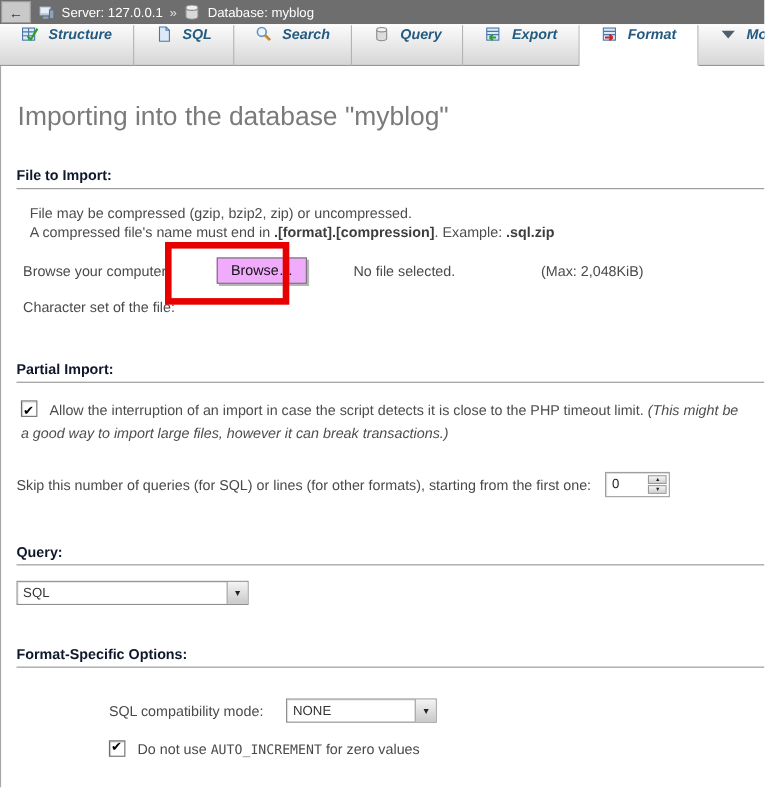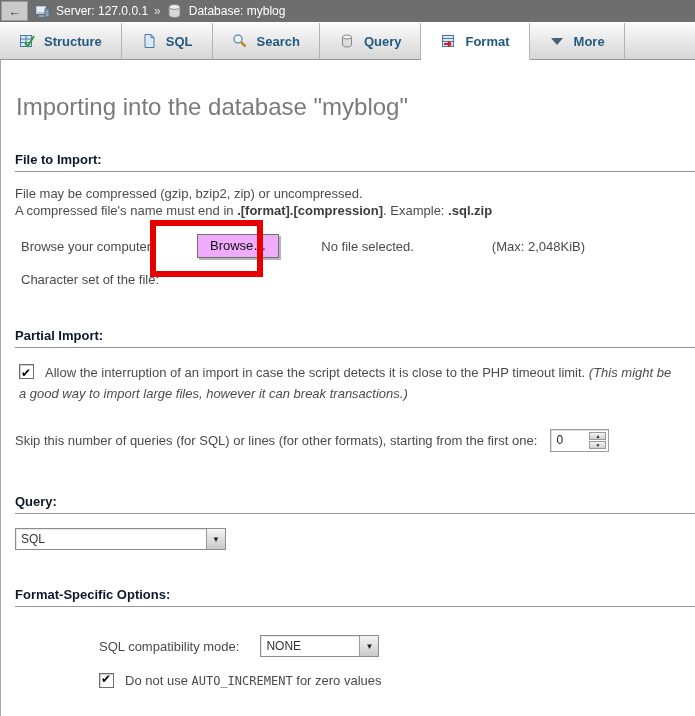--- a/index.html
+++ b/index.html
@@ -21,23 +21,23 @@
   .bicon{display:inline-flex;width:16px;height:16px;align-items:center;justify-content:center;}
   .crumb{cursor:pointer;white-space:nowrap;}
   .sep{color:#e0e0e0;}
   
   #tabbar{
     height:37px;display:flex;align-items:stretch;
     background:linear-gradient(#fbfbfb,#d5d5d5);
     border-top:1px solid #fff;
   }
   .tab{
-    display:flex;align-items:center;gap:9px;padding:0 19px;
+    display:flex;align-items:flex-start;gap:9px;padding:0 19px;
     border-right:1px solid #b3b3b3;border-bottom:1px solid #979797;
-    color:#235a81;font-weight:bold;font-size:13px;cursor:pointer;white-space:nowrap;
+    color:#235a81;font-weight:bold;font-size:13px;cursor:pointer;white-space:nowrap;font-style:italic;
   }
   .tab.active{background:#fff;border-bottom:1px solid #fff;}
   .tabfill{flex:1;border-bottom:1px solid #979797;}
   .ticon{display:inline-flex;width:16px;height:16px;}
   .tri-down{
     width:0;height:0;border-left:6px solid transparent;border-right:6px solid transparent;
     border-top:7px solid #4c606f;display:inline-block;
   }
   
   #content{
@@ -48,21 +48,21 @@
     margin:0;padding:33px 0 0 15px;font-size:24px;font-weight:normal;color:#7a7a7a;
   }
   .sect{
     margin:0 0 0 14px;padding-bottom:4px;border-bottom:1px solid #949494;
     font-weight:bold;color:#0f172a;font-size:13px;
   }
   .s-file{margin-top:31px;}
   .s-partial{margin-top:37px;}
   .s-format{margin-top:41px;}
   .s-fso{margin-top:37px;}
-  .plines{margin:13px 0 0 14px;line-height:17px;color:#4c4c4c;}
+  .plines{margin:13px 0 0 26px;line-height:17px;color:#4c4c4c;}
   .row{display:flex;align-items:center;margin-left:20px;}
   .browse-row{margin-top:15px;height:24px;gap:31px;}
   .lab-145{width:145px;}
   .btn-classic{
     background:#f0abfc;border:1px solid #6f6f6f;box-shadow:2px 2px 0 rgba(120,120,120,.55);
     padding:3px 12px 4px;font-size:13px;color:#111;cursor:pointer;
     font-family:"Liberation Sans",sans-serif;
   }
   .nofile{margin-left:11px;}
   .maxnote{margin-left:47px;}
@@ -175,20 +175,31 @@
   </div>
   <div class="tab">
     <span class="ticon">
       <svg width="16" height="16" viewBox="0 0 16 16">
         <path d="M3.5 4 v8 a4.5 2 0 0 0 9 0 v-8" fill="#dcdcdc" stroke="#8a8a8a"></path>
         <ellipse cx="8" cy="4" rx="4.5" ry="2" fill="#f2f2f2" stroke="#8a8a8a"></ellipse>
       </svg>
     </span>
     <span>Query</span>
   </div>
+  <div class="tab">
+    <span class="ticon">
+      <svg width="16" height="16" viewBox="0 0 16 16">
+        <rect x="2.5" y="2.5" width="11" height="11" fill="#dce9f7" stroke="#4a77a8"></rect>
+        <line x1="2.5" y1="5.5" x2="13.5" y2="5.5" stroke="#4a77a8"></line>
+        <line x1="2.5" y1="8.5" x2="13.5" y2="8.5" stroke="#4a77a8"></line>
+        <path d="M11 11 H5 M5 11 l3 -2.5 M5 11 l3 2.5" fill="none" stroke="#2f9e2f" stroke-width="1.8"></path>
+      </svg>
+    </span>
+    <span>Export</span>
+  </div>
   <div class="tab active">
     <span class="ticon">
       <svg width="16" height="16" viewBox="0 0 16 16">
         <rect x="2.5" y="2.5" width="11" height="11" fill="#dce9f7" stroke="#4a77a8"></rect>
         <line x1="2.5" y1="5.5" x2="13.5" y2="5.5" stroke="#4a77a8"></line>
         <line x1="2.5" y1="8.5" x2="13.5" y2="8.5" stroke="#4a77a8"></line>
         <path d="M4 11 H11 M11 11 l-3 -2.5 M11 11 l-3 2.5" fill="none" stroke="#cc2222" stroke-width="1.8"></path>
       </svg>
     </span>
     <span>Format</span>
@@ -249,21 +260,21 @@
     <div class="xselect" style="width:211px">
       <span class="xsel-val">SQL</span>
       <span class="xsel-btn"></span>
     </div>
   </div>
 
   <div class="sect s-fso">Format-Specific Options:</div>
 
   <div class="compat-row">
     <span class="lbl">SQL compatibility mode:</span>
-    <div class="xselect" style="width:119px">
+    <div class="xselect" style="width:137px">
       <span class="xsel-val">NONE</span>
       <span class="xsel-btn"></span>
     </div>
   </div>
 
   <div class="autoinc-row">
     <span class="cb checked"></span>
     <span><span>Do not use </span><span class="mono">AUTO_INCREMENT</span><span> for zero values</span></span>
   </div>
 

